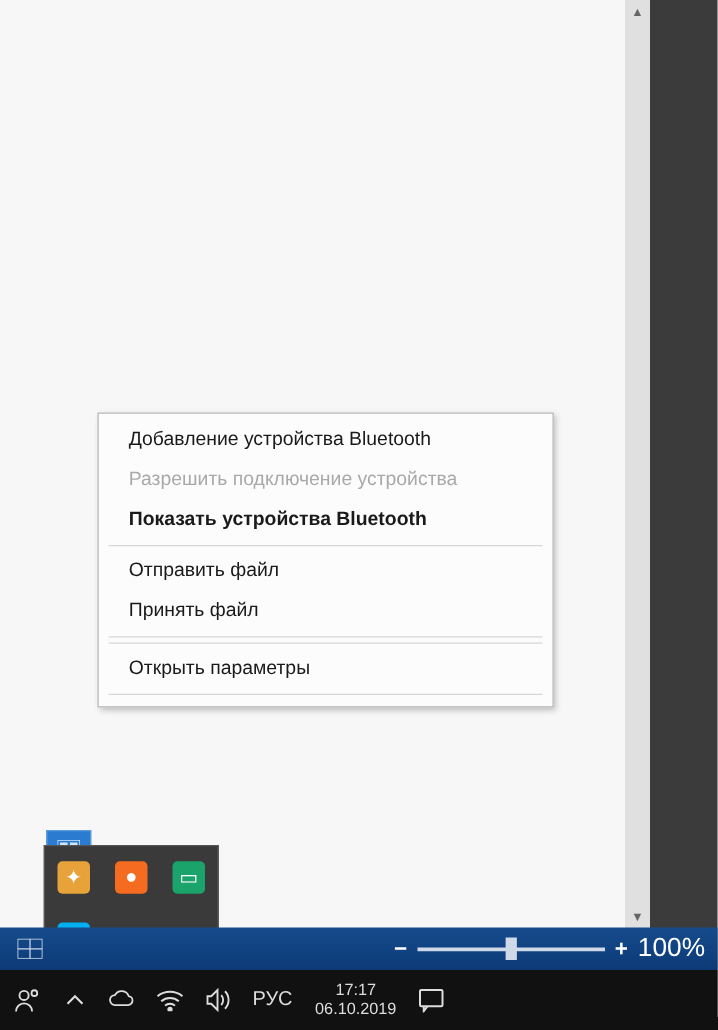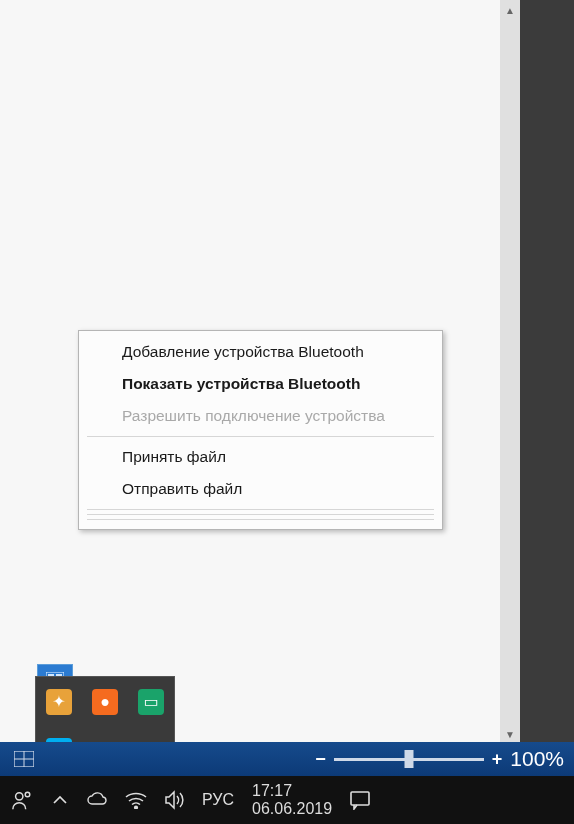--- a/index.html
+++ b/index.html
@@ -50,39 +50,39 @@
 
   .taskbar {
     position: absolute; left: 0; right: 0; bottom: 0; height: 48px;
     background: #111; display: flex; align-items: center; padding: 0 8px; gap: 10px;
   }
   .tb-icon {
     width: 28px; height: 28px; display: flex; align-items: center; justify-content: center;
     color: #ddd; font-size: 18px; cursor: pointer;
   }
   .lang-label { color: #ddd; font-size: 16px; padding: 0 4px; }
-  .clock { color: #ddd; font-size: 16px; line-height: 1.15; padding: 0 4px; }
+  .clock { color: #ddd; font-size: 13px; line-height: 1.15; text-align: center; padding: 0 4px; }
 
   .tray-popup {
     position: absolute; left: 35px; bottom: 48px; width: 140px; height: 100px;
     background: #3a3a3a; border: 1px solid #555;
     display: grid; grid-template-columns: repeat(3, 1fr); grid-template-rows: repeat(2, 1fr);
     align-items: center; justify-items: center;
   }
   .tray-popup .tray-icon { width: 26px; height: 26px; border-radius: 4px; display:flex; align-items:center; justify-content:center; font-size:16px; color:#fff; }
 
   .context-menu {
     position: absolute; left: 78px; top: 330px; width: 365px;
     background: #fcfcfc; border: 1px solid #b5b5b5;
     box-shadow: 2px 2px 5px rgba(0,0,0,0.25);
     padding: 5px 0;
   }
   .menu-item {
     height: 32px; padding: 0 24px; display: flex; align-items: center;
-    font-size: 15.5px; color: #1a1a1a; cursor: pointer; margin-left: 19px;
+    font-size: 15.5px; color: #1a1a1a; cursor: pointer;
   }
   .menu-item.disabled { color: #a9a9a9; cursor: default; }
   .menu-item.bold { font-weight: 600; }
   .menu-sep { height: 1px; margin: 4px 8px; background: #d6d6d6; }
 
   .auto-corner {
     position: absolute; left: 37px; bottom: 130px; width: 36px; height: 30px;
     background: #2b7bd1; border: 1px solid #5c9dd9;
     display:flex; align-items:center; justify-content:center; color:#cfe7ff; font-size:14px;
   }
@@ -110,27 +110,28 @@
 
 <div class="tray-popup">
   <div class="tray-icon" style="background:#e8a23a;">✦</div>
   <div class="tray-icon" style="background:#f56b1f;">●</div>
   <div class="tray-icon" style="background:#1aa36a;">▭</div>
   <div class="tray-icon" style="background:#00aff0; grid-column:1; grid-row:2;">S</div>
 </div>
 
 <div class="context-menu" id="ctx">
     <div class="menu-item">Добавление устройства Bluetooth</div>
+    <div class="menu-item disabled">Разрешить подключение устройства</div>
     <div class="menu-item bold">Показать устройства Bluetooth</div>
-    <div class="menu-item disabled">Разрешить подключение устройства</div>
     <div class="menu-sep"></div>
+    <div class="menu-item">Отправить файл</div>
     <div class="menu-item">Принять файл</div>
-    <div class="menu-item">Отправить файл</div>
     <div class="menu-sep"></div>
     <div class="menu-sep"></div>
+    <div class="menu-item">Открыть параметры</div>
     <div class="menu-sep"></div>
   </div>
 
 <div class="bottom-bar">
   <div class="tb-icon">
     <svg width="20" height="16" viewBox="0 0 20 16">
         <rect x="0" y="0" width="20" height="16" fill="none" stroke="#cfd9e8" stroke-width="1.3"></rect>
         <line x1="0" y1="8" x2="20" y2="8" stroke="#cfd9e8"></line>
         <line x1="10" y1="0" x2="10" y2="16" stroke="#cfd9e8"></line>
       </svg>
@@ -175,21 +176,21 @@
   <div class="tb-icon">
     <svg width="22" height="20" viewBox="0 0 22 20" fill="none" stroke="#ddd" stroke-width="1.5">
         <path d="M3 7h3l5-5v16l-5-5H3z"></path>
         <path d="M14 6a6 6 0 0 1 0 8"></path>
         <path d="M17 3a10 10 0 0 1 0 14"></path>
       </svg>
   </div>
   <span class="lang-label">РУС</span>
   <div class="clock">
     <div>17:17</div>
-    <div>06.06.2019</div>
+    <div>06.10.2019</div>
   </div>
   <div class="tb-icon">
     <svg width="22" height="20" viewBox="0 0 22 20" fill="none" stroke="#ddd" stroke-width="1.6">
         <rect x="2" y="2" width="18" height="13" rx="1"></rect>
         <path d="M8 15l-3 4v-4"></path>
       </svg>
   </div>
 </div>
 
 </body></html>

